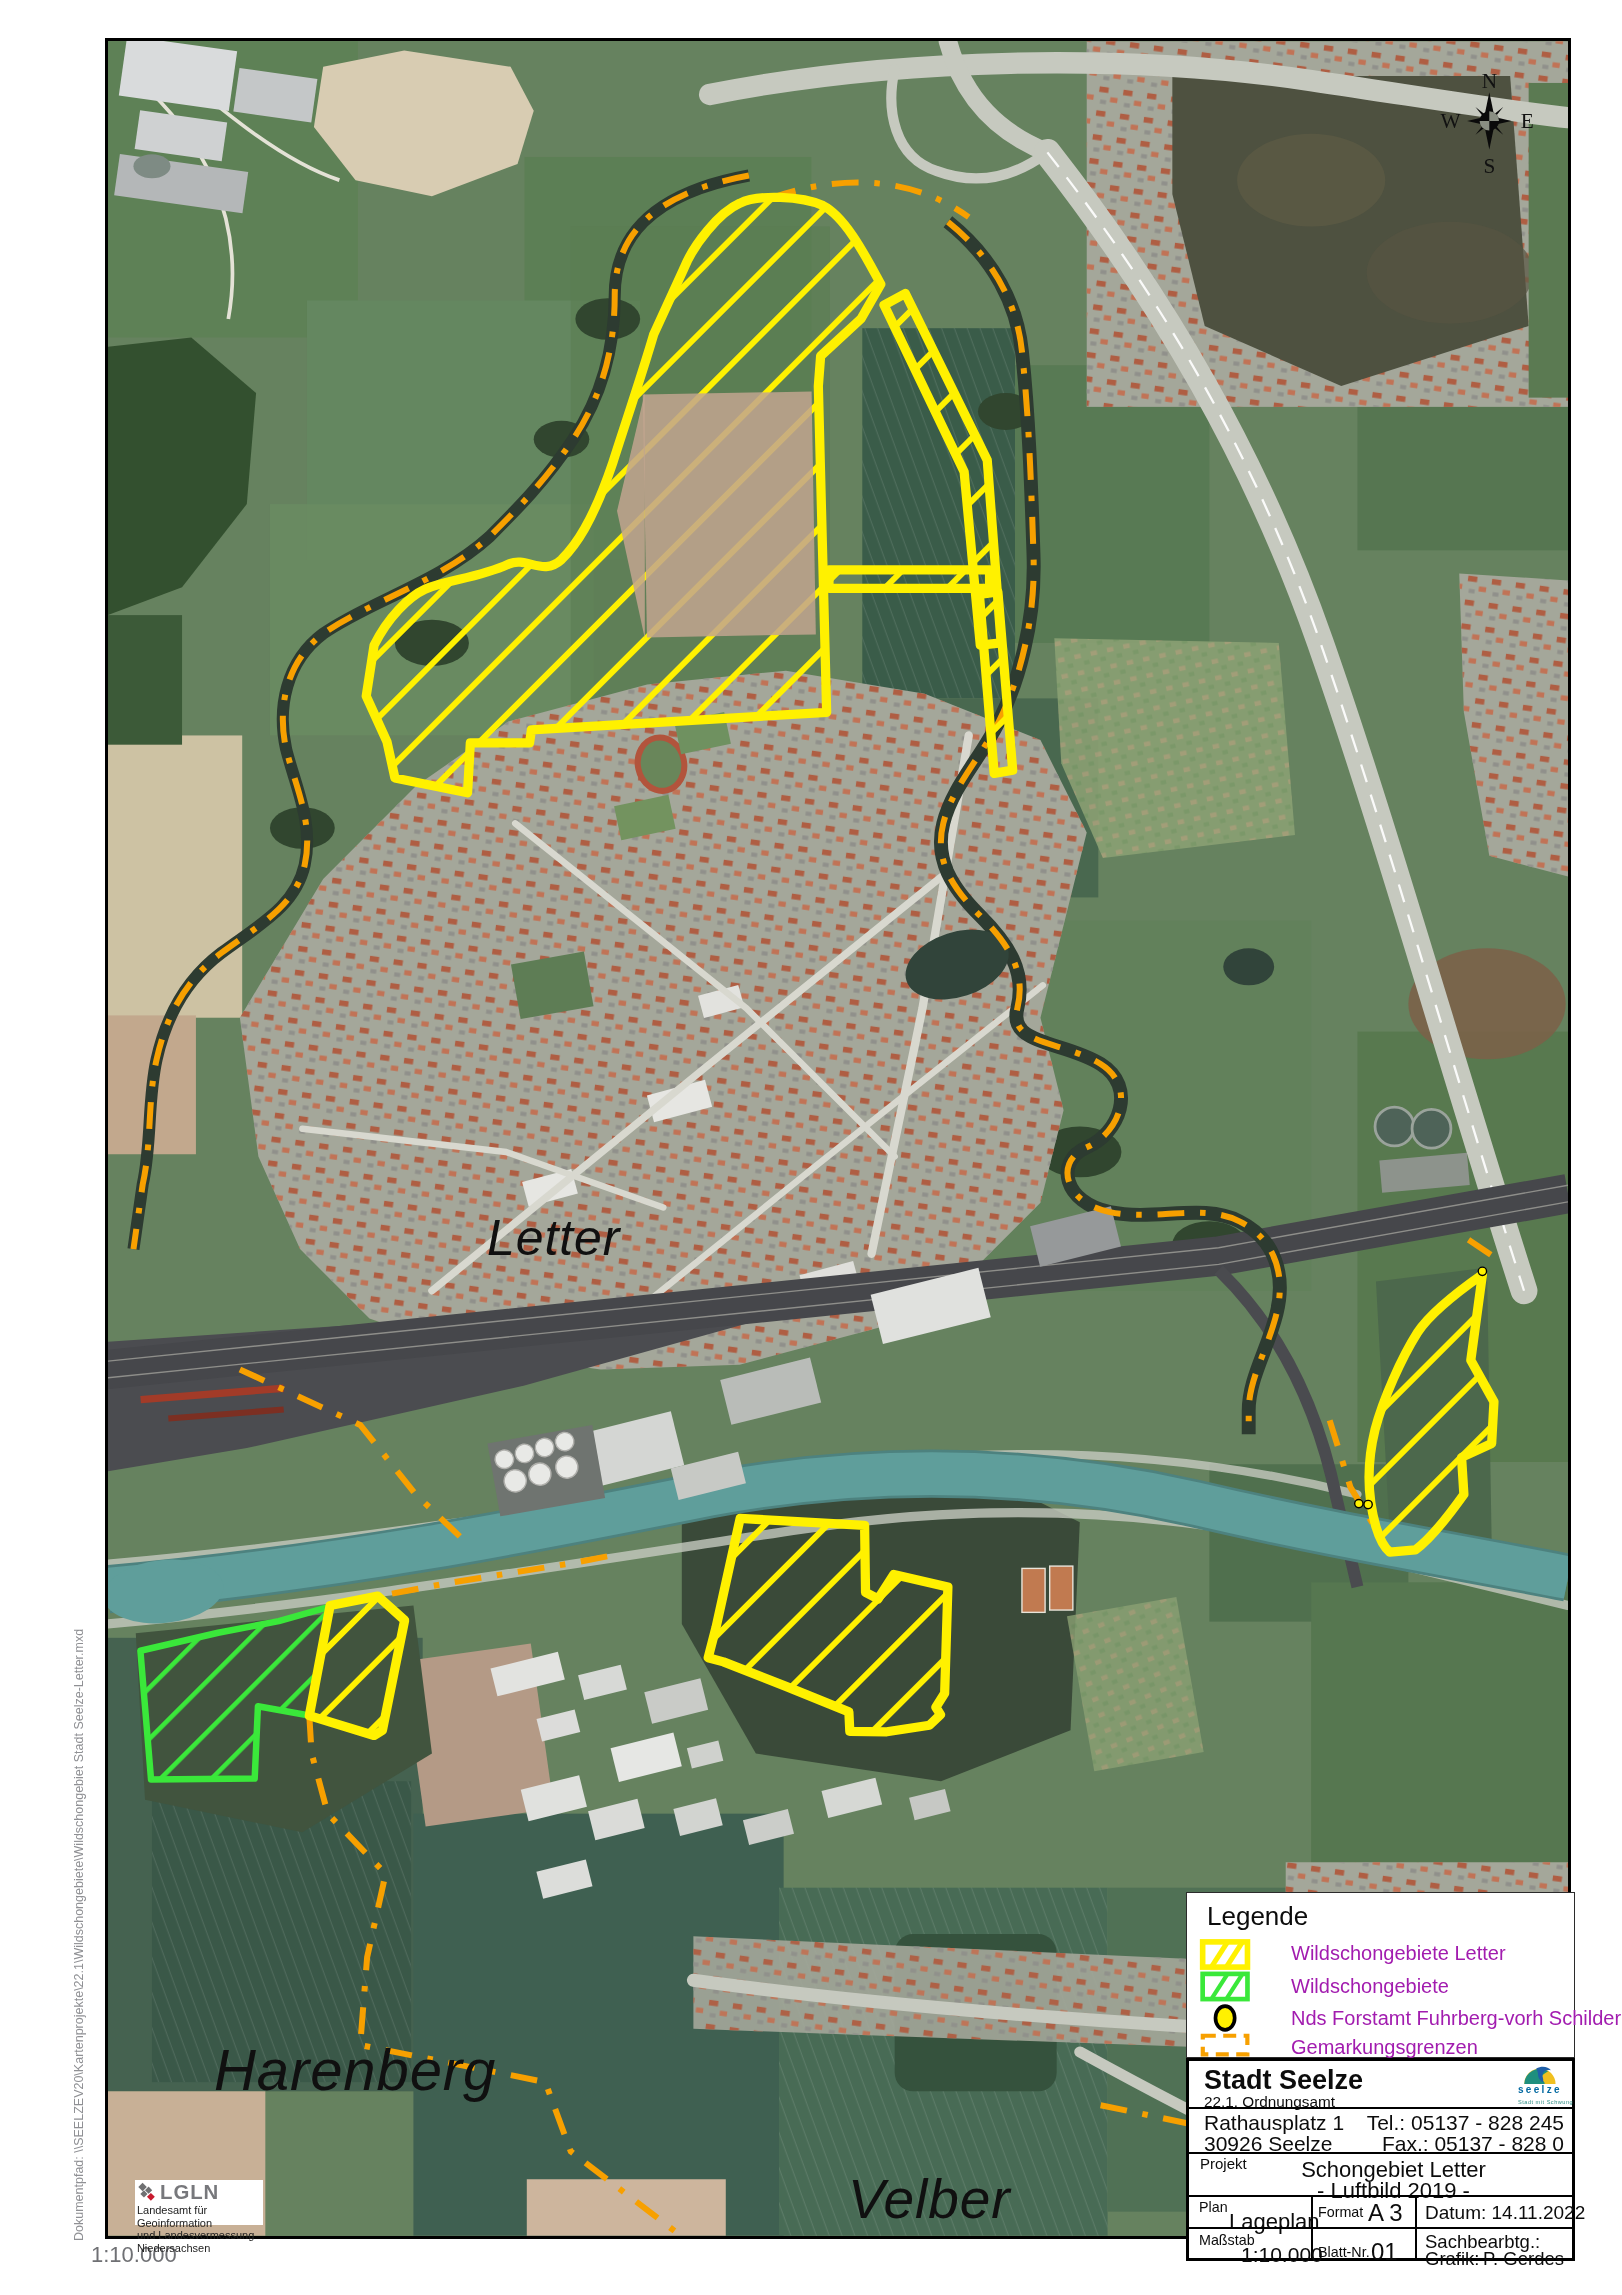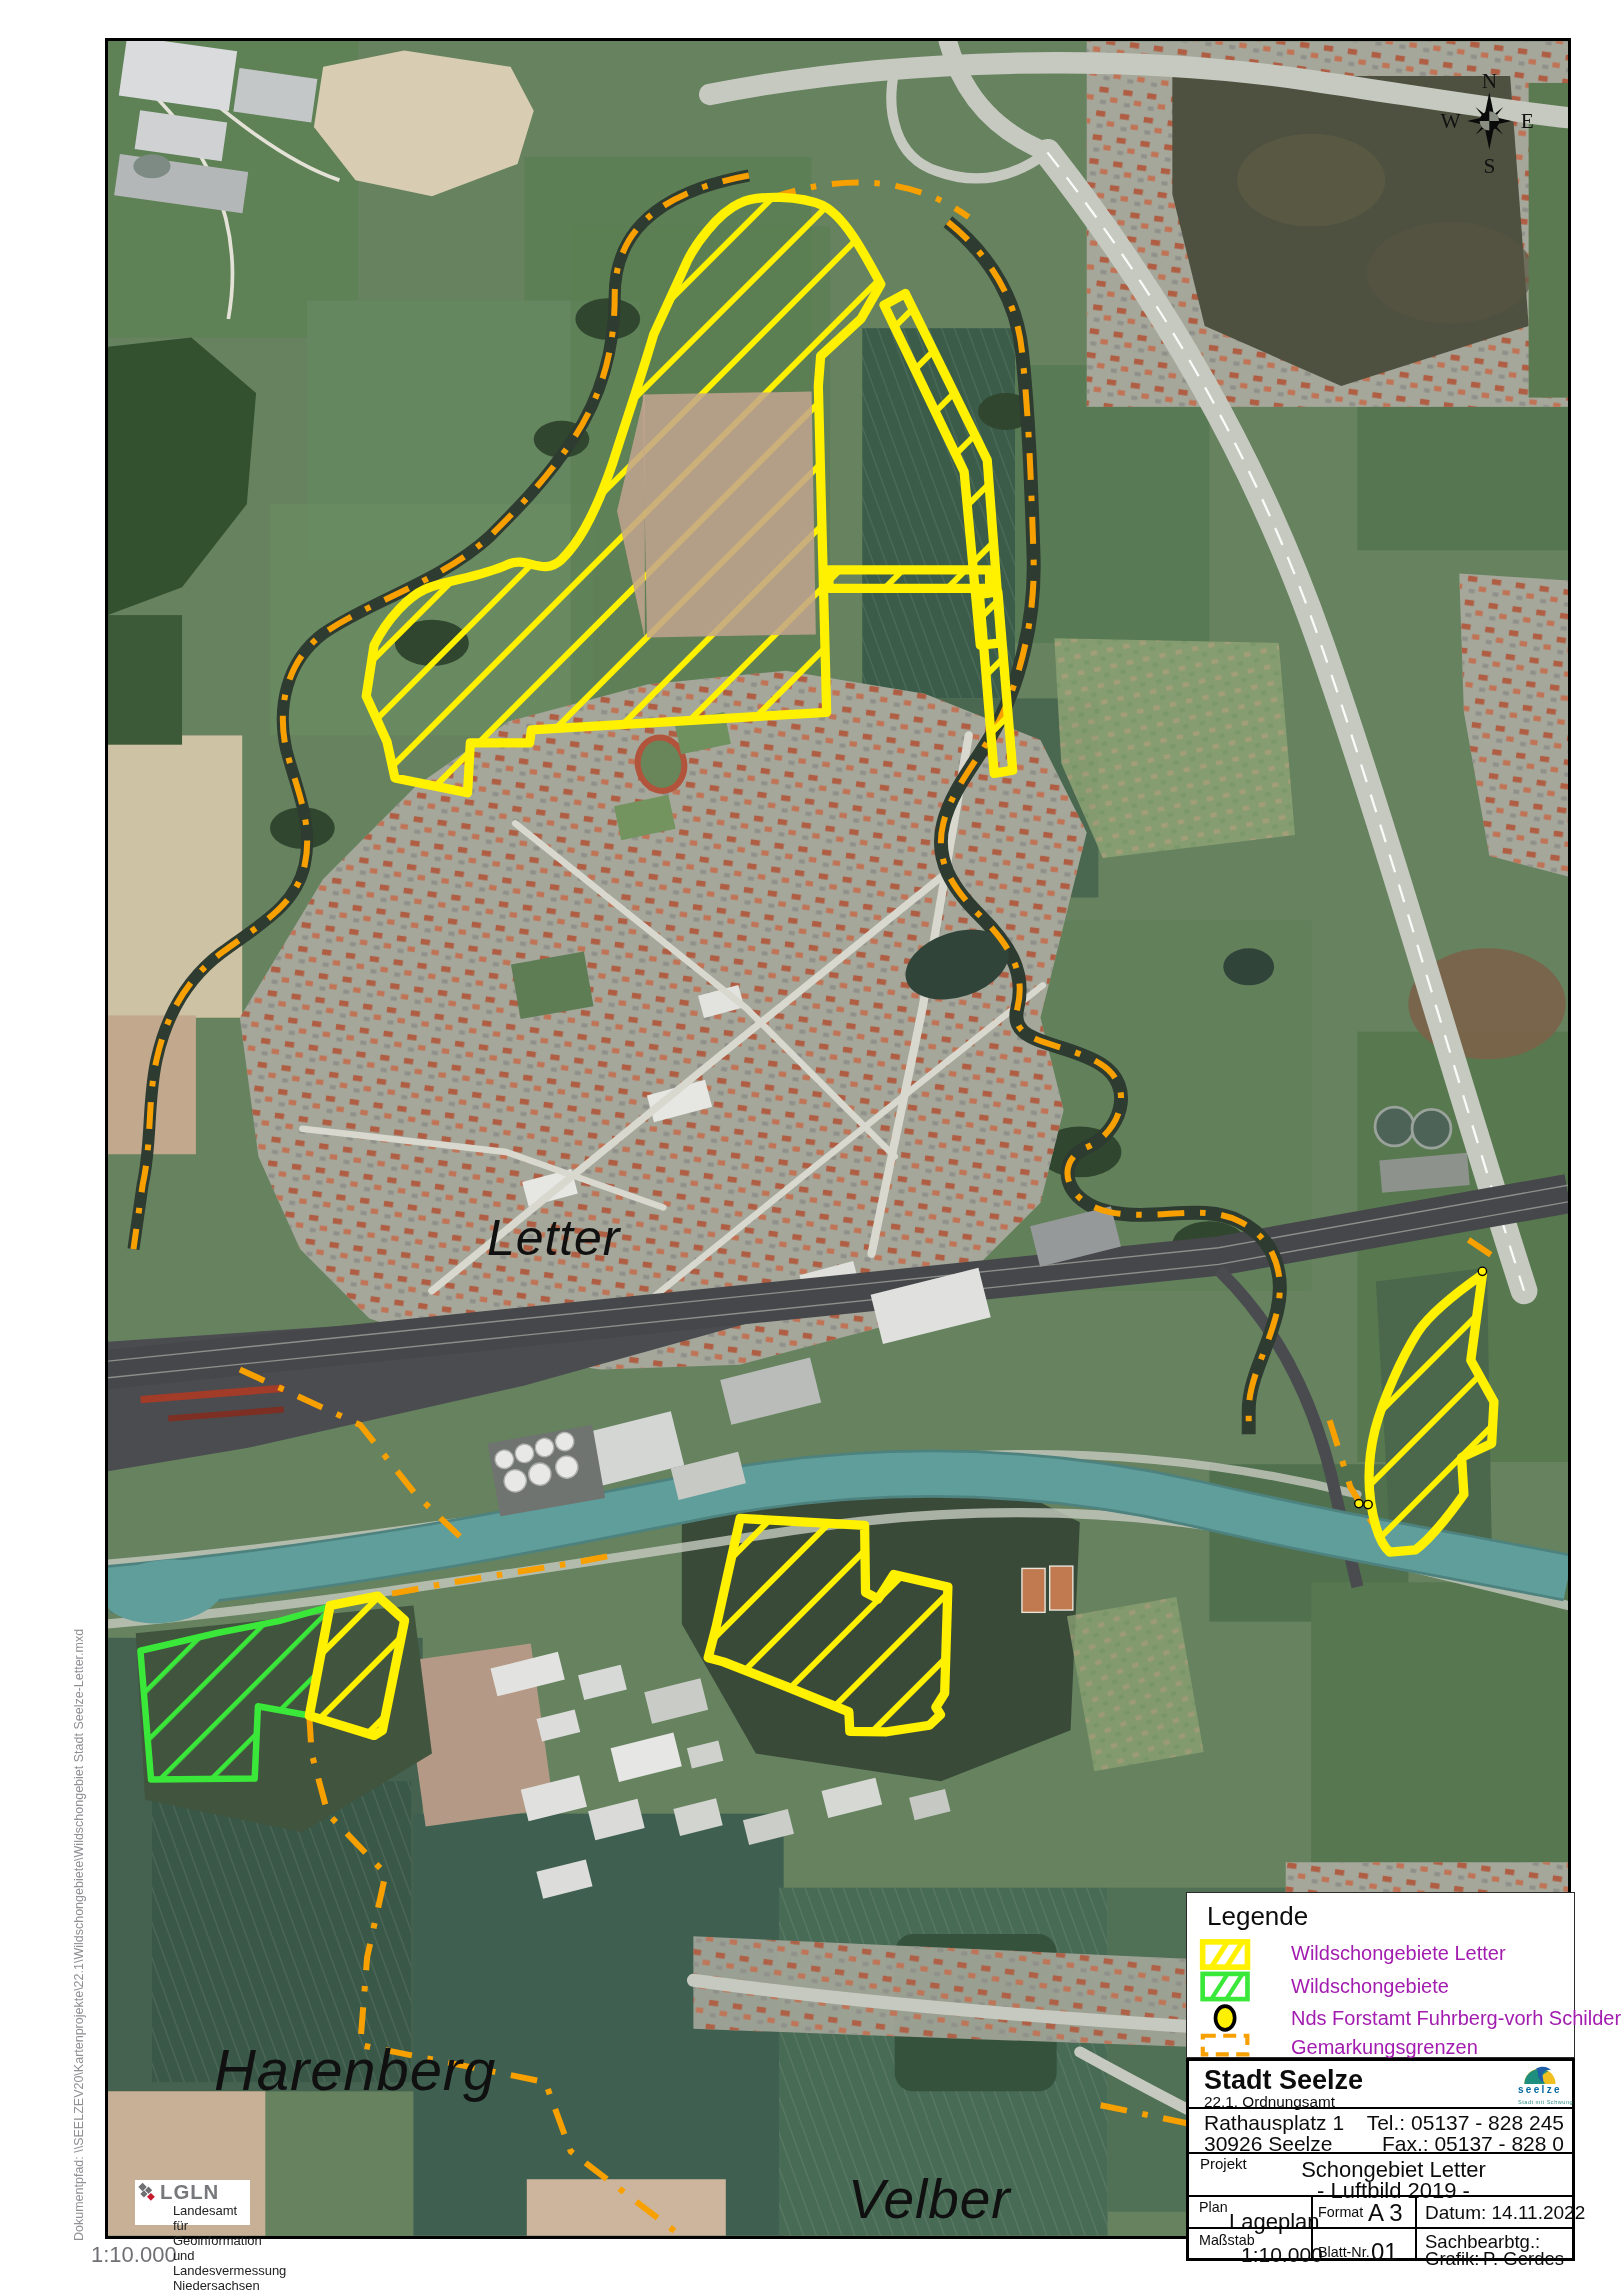--- a/index.html
+++ b/index.html
@@ -16,25 +16,25 @@
     transform-origin:left bottom;white-space:nowrap;font-size:12.5px;color:#8f9094;}
   .scale-note{position:absolute;left:91px;top:2242px;font-size:22px;color:#6f7074;}
 
   
   .place{position:absolute;color:#101010;font-style:italic;letter-spacing:0.9px;z-index:4;}
   .place.letter{left:480px;top:1209px;font-size:50px;margin-left:7px;}
   .place.harenberg{left:214px;top:2036px;font-size:58px;}
   .place.velber{left:848px;top:2167px;font-size:55px;}
 
   
-  .lgln{position:absolute;left:135px;top:2180px;width:115px;height:45px;background:#fff;z-index:5;
+  .lgln{position:absolute;left:135px;top:2180px;width:128px;height:45px;background:#fff;z-index:5;
     padding:0.9px 1.9px;box-sizing:border-box;}
   .lgln .row{display:flex;align-items:center;gap:2.8px;}
   .lgln .abbr{font-size:20.4px;font-weight:bold;color:#77787c;letter-spacing:0.9px;}
-  .lgln .sub{font-size:13px;color:#222;line-height:1.15;margin-left:36px;}
+  .lgln .sub{font-size:11px;color:#222;line-height:1.15;}
 
   
   .legend{position:absolute;left:1186px;top:1892px;width:389px;height:166px;background:#fff;
     border:1.9px solid #2b2b2b;box-sizing:border-box;z-index:6;}
   .legend-title{position:absolute;left:1207px;top:1901px;font-size:26px;font-weight:normal;color:#0c0c0c;z-index:7;}
   .legend-item-label{position:absolute;left:1291px;font-size:20px;color:#a21caf;z-index:7;}
   .legend-swatch{position:absolute;left:1198px;z-index:7;}
 
   
   .titleblock{position:absolute;left:1186px;top:2058px;width:389px;height:203px;background:#fff;

